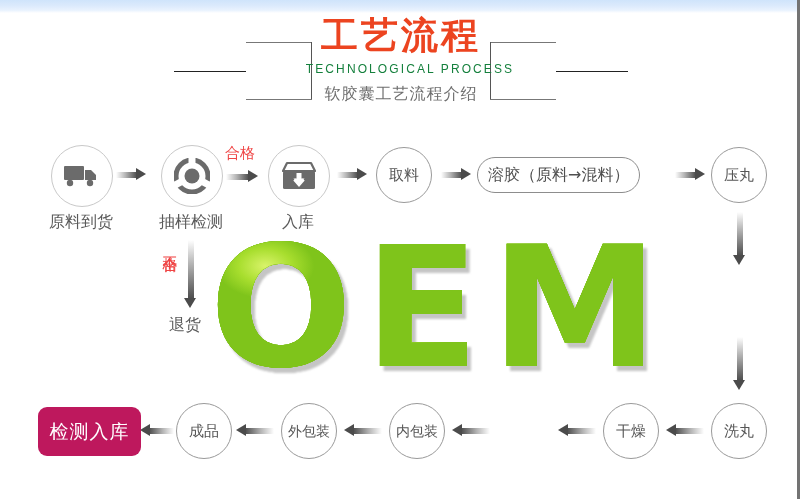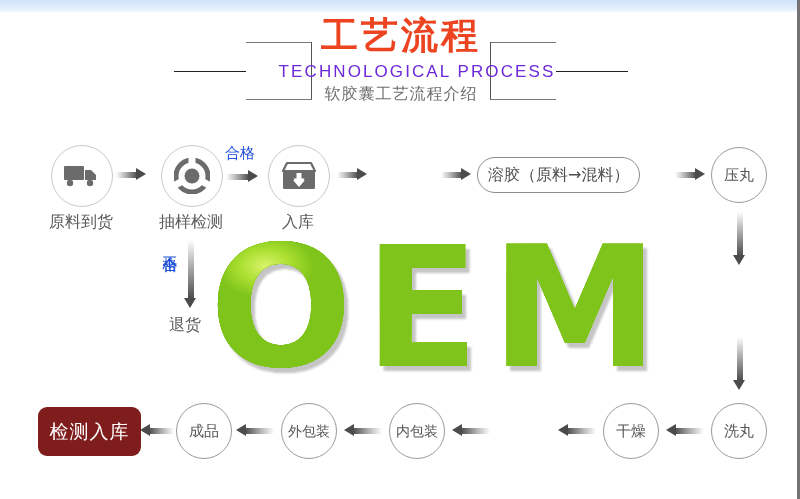--- a/index.html
+++ b/index.html
@@ -30,23 +30,23 @@
   }
   .title-cn{
     position:absolute;left:0;top:-4px;width:310px;
     text-align:center;
     font-family:"DejaVu Sans","Liberation Sans",sans-serif;
     font-size:37px;font-weight:bold;color:#ec4420;
     letter-spacing:3px;line-height:44px;
     white-space:nowrap;
   }
   .title-en{
-    position:absolute;left:16px;top:44px;width:310px;
+    position:absolute;left:9px;top:44px;width:310px;
     text-align:center;
-    font-size:17px;color:#6d28d9;letter-spacing:2.1px;
+    font-size:12px;color:#15803d;letter-spacing:2.1px;
     white-space:nowrap;
   }
   .title-sub{
     position:absolute;left:0;top:66px;width:310px;
     text-align:center;
     font-family:Liberation Mono, monospace;
     font-size:16px;color:#6f6f6f;letter-spacing:1px;
     white-space:nowrap;
   }
   
@@ -80,21 +80,21 @@
     font-family:"DejaVu Sans","Liberation Sans",sans-serif;
     font-size:15px;color:#555;line-height:1;white-space:nowrap;
   }
   .circle .node-label{font-size:15px;}
   .pill{
     border:1px solid #8d8d8d;border-radius:19px;
     height:36px;padding:7px 10px;background:transparent;
   }
   .pill .node-label{font-size:16px;color:#4f4f4f;}
   .rect-dark{
-    background:#7f1d1d;border-radius:9px;
+    background:#be185d;border-radius:9px;
     width:103px;height:49px;
   }
   .rect-dark .node-label{color:#ffffff;font-size:19px;letter-spacing:1px;}
   
   .cap{
     position:absolute;text-align:center;
     font-family:"DejaVu Sans","Liberation Sans",sans-serif;
     font-size:16px;color:#5a5a5a;white-space:nowrap;
   }
   
@@ -118,21 +118,21 @@
     border-right:10px solid #4b4b4b;}
   .arrow-d{position:absolute;width:13px;}
   .arrow-d .shaft{position:absolute;left:3.5px;width:6px;top:0;bottom:9px;
     background:linear-gradient(to bottom,rgba(160,160,160,0) 0%,rgba(120,120,120,.55) 40%,#4b4b4b 100%);}
   .arrow-d .head{position:absolute;bottom:0;left:0;width:0;height:0;
     border-left:6.5px solid transparent;border-right:6.5px solid transparent;
     border-top:10px solid #4b4b4b;}
   
   .arrow-label{
     position:absolute;font-family:"DejaVu Sans","Liberation Sans",sans-serif;
-    font-size:15px;color:#1d4ed8;white-space:nowrap;
+    font-size:15px;color:#ef4444;white-space:nowrap;
   }
   .arrow-label.vert{
     writing-mode:vertical-rl;text-orientation:upright;letter-spacing:0px;
   }
   
   .oem{
     position:absolute;left:190px;top:228px;width:500px;height:160px;
     display:flex;align-items:center;justify-content:center;
     pointer-events:none;
   }
@@ -235,20 +235,23 @@
       </svg>
     </span>
   </div>
   <div class="cap" style="left:248px;top:212px;width:100px;">入库</div>
 
   <div class="arrow-r" style="left:337px;top:168px;width:30px;">
     <div class="shaft"></div>
       <div class="head"></div>
   </div>
 
+  <div class="node circle" style="left:376px;top:147px;">
+    <span class="node-label">取料</span>
+  </div>
 
   <div class="arrow-r" style="left:441px;top:168px;width:30px;">
     <div class="shaft"></div>
       <div class="head"></div>
   </div>
 
   <div class="node pill" style="left:477px;top:157px;">
     <span class="node-label">溶胶（原料→混料）</span>
   </div>
 

